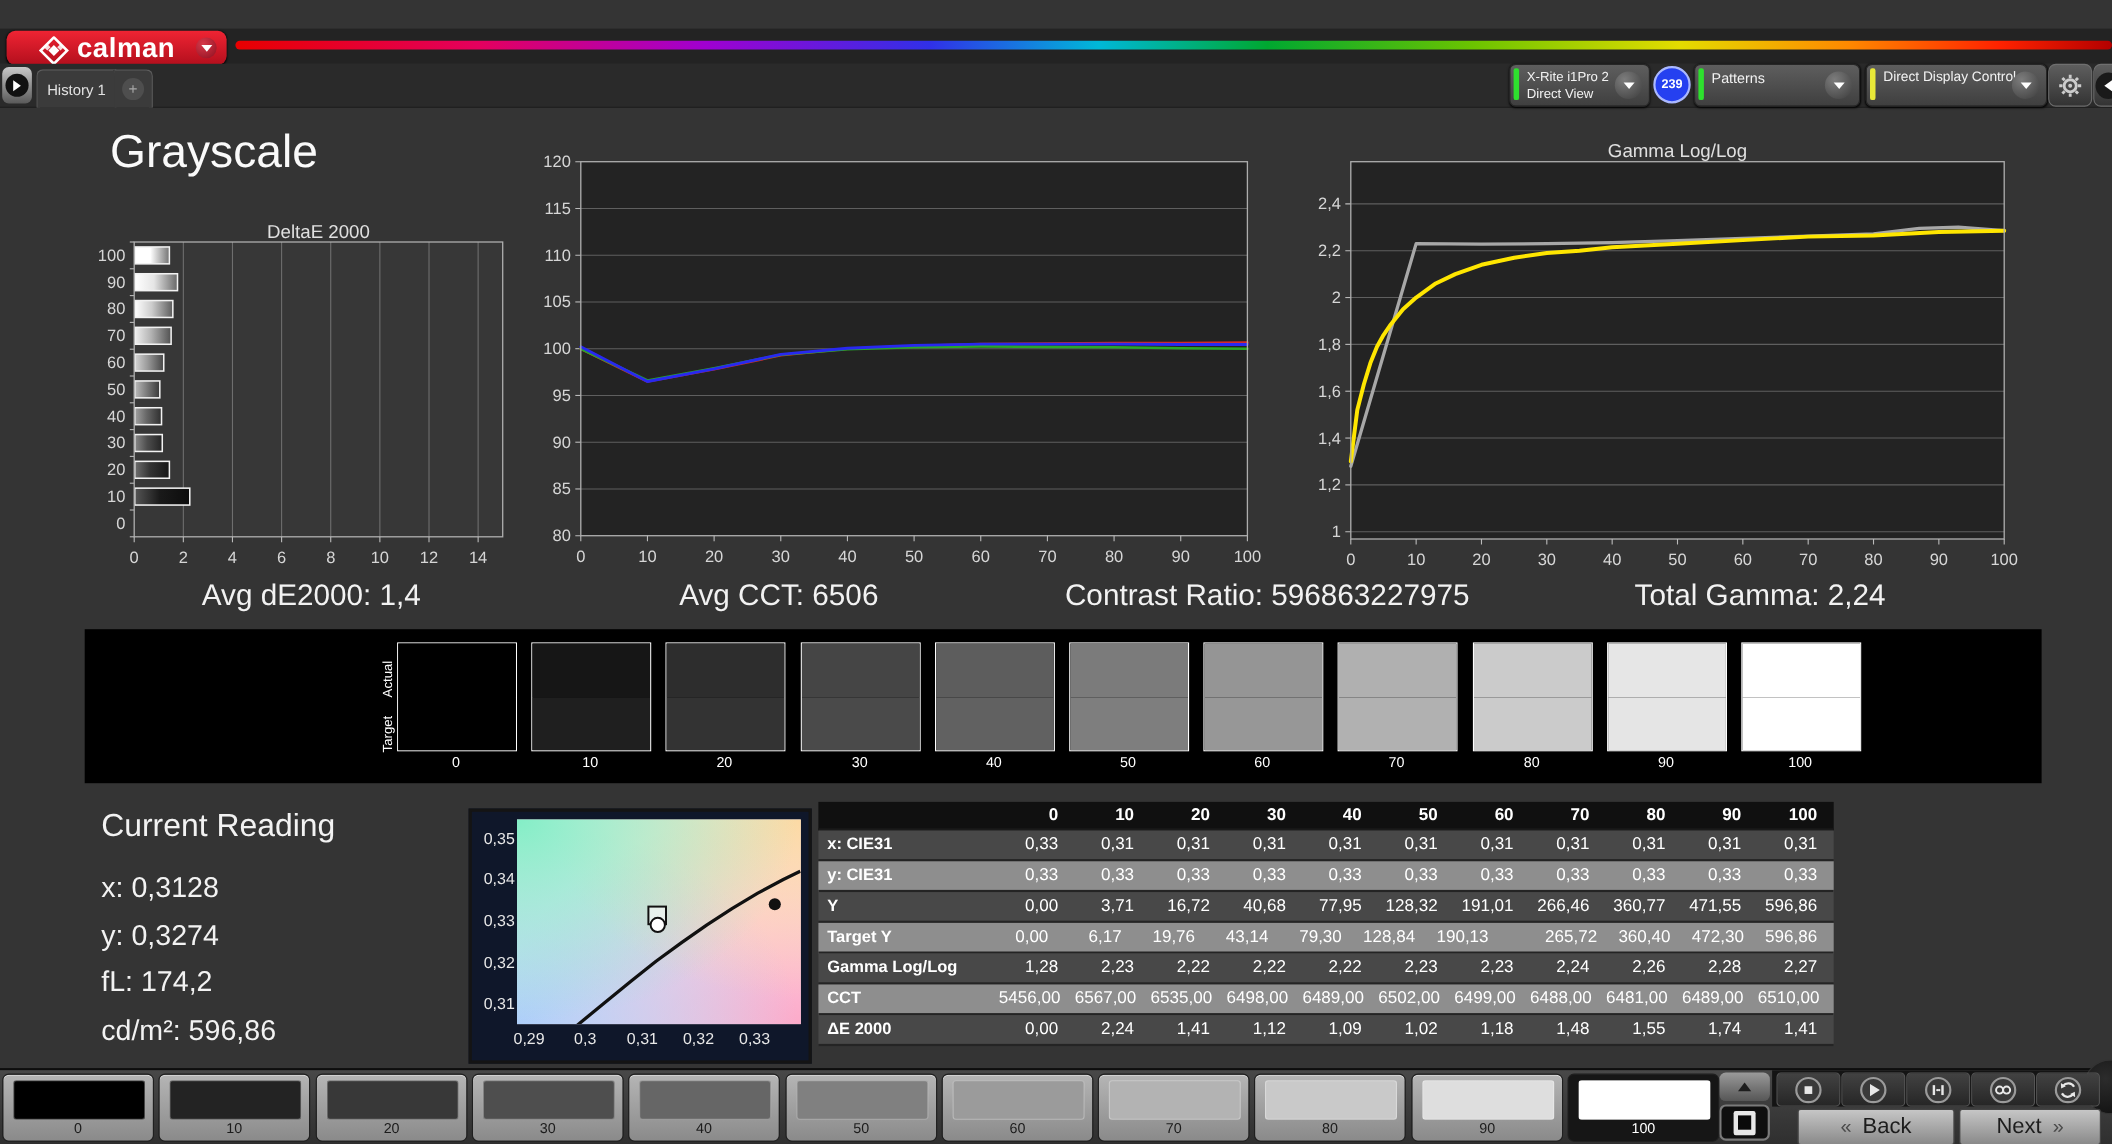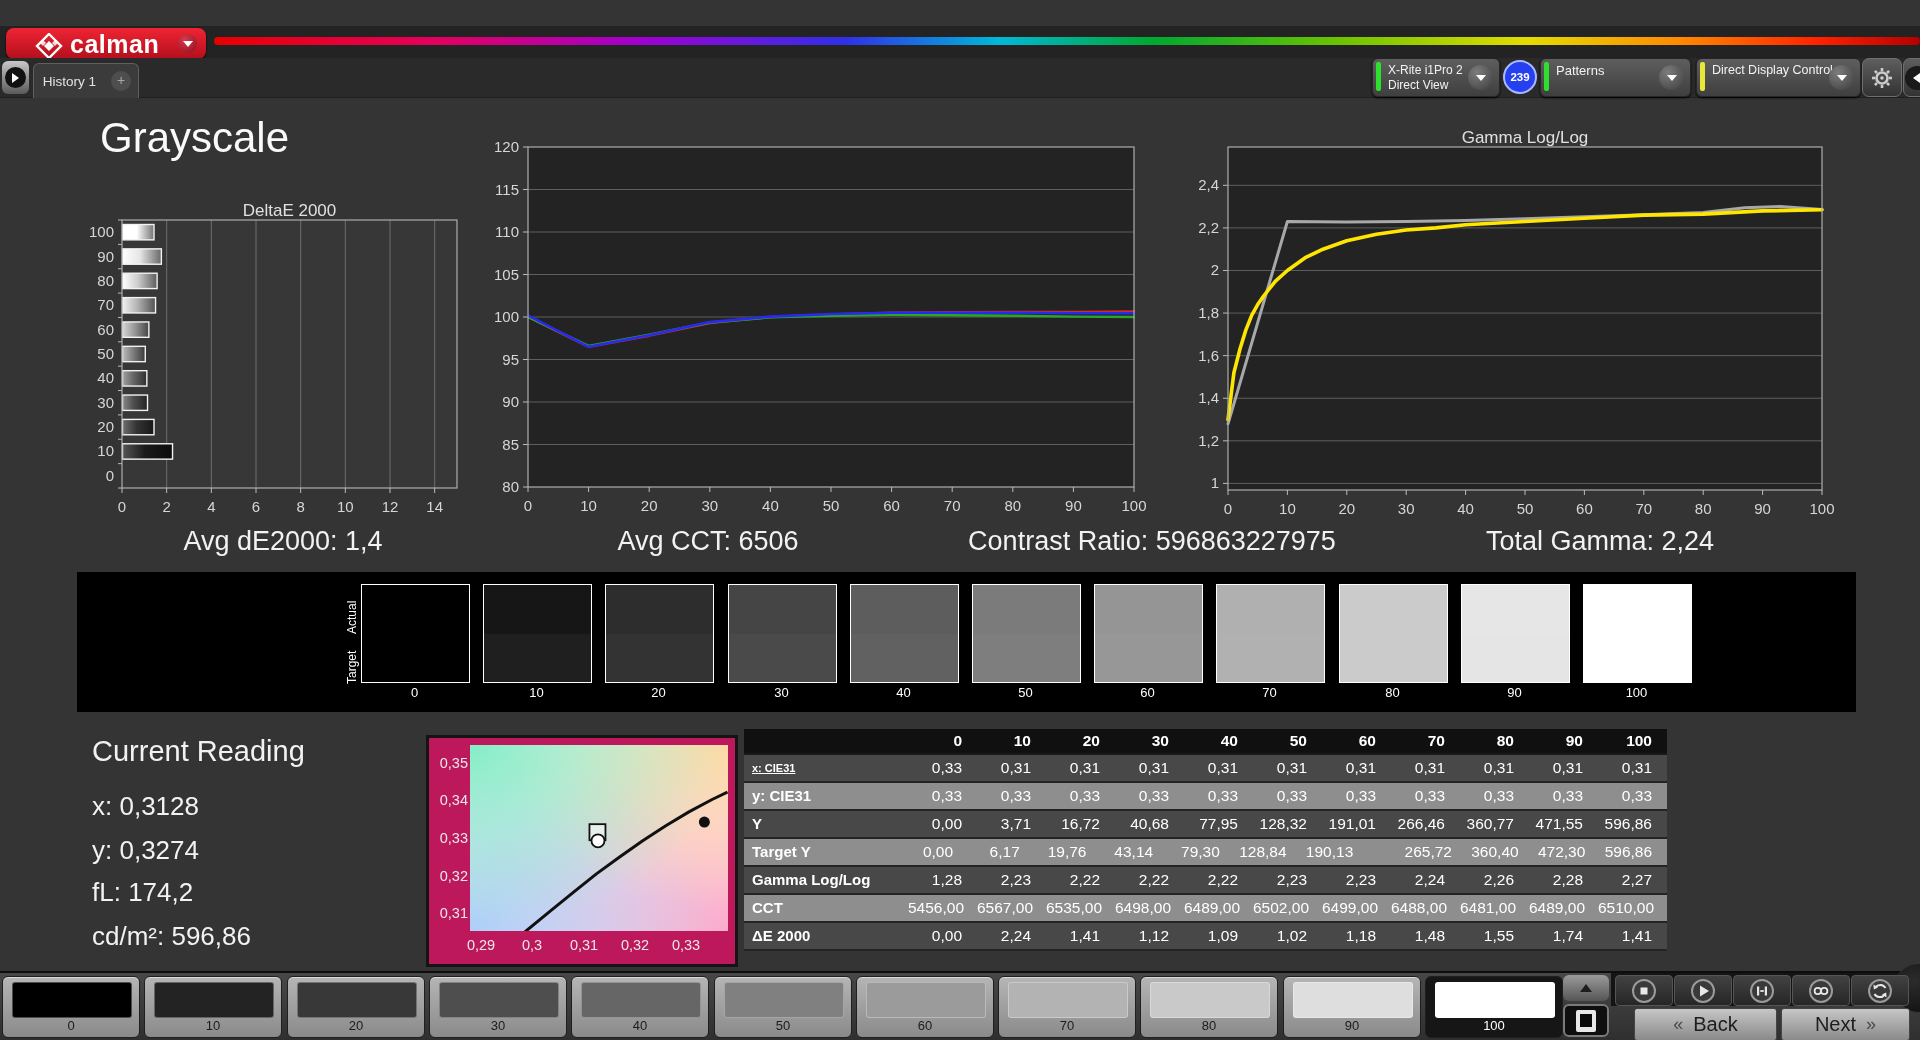--- a/index.html
+++ b/index.html
@@ -49,21 +49,21 @@
   
   .strip{left:77px;top:572px;width:1779px;height:140px;background:#000;}
   .rot-label{position:absolute;font-size:12px;color:#fff;writing-mode:vertical-rl;transform:rotate(180deg);}
   .sw{position:absolute;border:1px solid #fff;}
   .sw div{width:100%;height:50%;}
   .sw-label{position:absolute;font-size:13px;color:#fff;text-align:center;}
   
   .cr-title{left:92px;top:735px;font-size:29px;color:#f2f2f2;}
   .cr-line{left:92px;font-size:26px;color:#f2f2f2;}
   
-  .cie-box{left:426px;top:735px;width:306px;height:226px;background:#be185d;border:3px solid #141414;}
+  .cie-box{left:426px;top:735px;width:306px;height:226px;background:#0f172a;border:3px solid #141414;}
   .cie-plot{position:absolute;left:41px;top:7px;width:258px;height:186px;
     background:radial-gradient(at 0% 0%,rgba(125,238,196,.95),rgba(125,238,196,0) 70%),
                radial-gradient(at 100% 0%,rgba(252,217,160,.95),rgba(252,217,160,0) 62%),
                radial-gradient(at 0% 100%,rgba(169,205,250,.95),rgba(169,205,250,0) 70%),
                radial-gradient(at 100% 100%,rgba(252,169,201,.98),rgba(252,169,201,0) 75%),
                #fdeef2;}
   .cie-ylab{position:absolute;width:36px;text-align:right;font-size:14.5px;color:#e8e8e8;}
   .cie-xlab{position:absolute;width:44px;text-align:center;font-size:14.5px;color:#e8e8e8;}
   
   .caltable{left:744px;top:729px;width:923px;}
@@ -513,21 +513,21 @@
         <div class="tcell" style="width: 54px;">30</div>
         <div class="tcell" style="width: 54px;">40</div>
         <div class="tcell" style="width: 54px;">50</div>
         <div class="tcell" style="width: 54px;">60</div>
         <div class="tcell" style="width: 54px;">70</div>
         <div class="tcell" style="width: 54px;">80</div>
         <div class="tcell" style="width: 54px;">90</div>
         <div class="tcell" style="width: 54px;">100</div>
       </div>
       <div class="trow" style="background: rgb(72, 72, 72);">
-        <div class="tcell tlabel" style="width: 156px; font-size: 11px; text-decoration: underline;">x: CIE31</div>
+        <div class="tcell tlabel" style="width: 156px; font-size: 15px;">x: CIE31</div>
         <div class="tcell" style="width: 54px;">0,33</div>
         <div class="tcell" style="width: 54px;">0,31</div>
         <div class="tcell" style="width: 54px;">0,31</div>
         <div class="tcell" style="width: 54px;">0,31</div>
         <div class="tcell" style="width: 54px;">0,31</div>
         <div class="tcell" style="width: 54px;">0,31</div>
         <div class="tcell" style="width: 54px;">0,31</div>
         <div class="tcell" style="width: 54px;">0,31</div>
         <div class="tcell" style="width: 54px;">0,31</div>
         <div class="tcell" style="width: 54px;">0,31</div>

